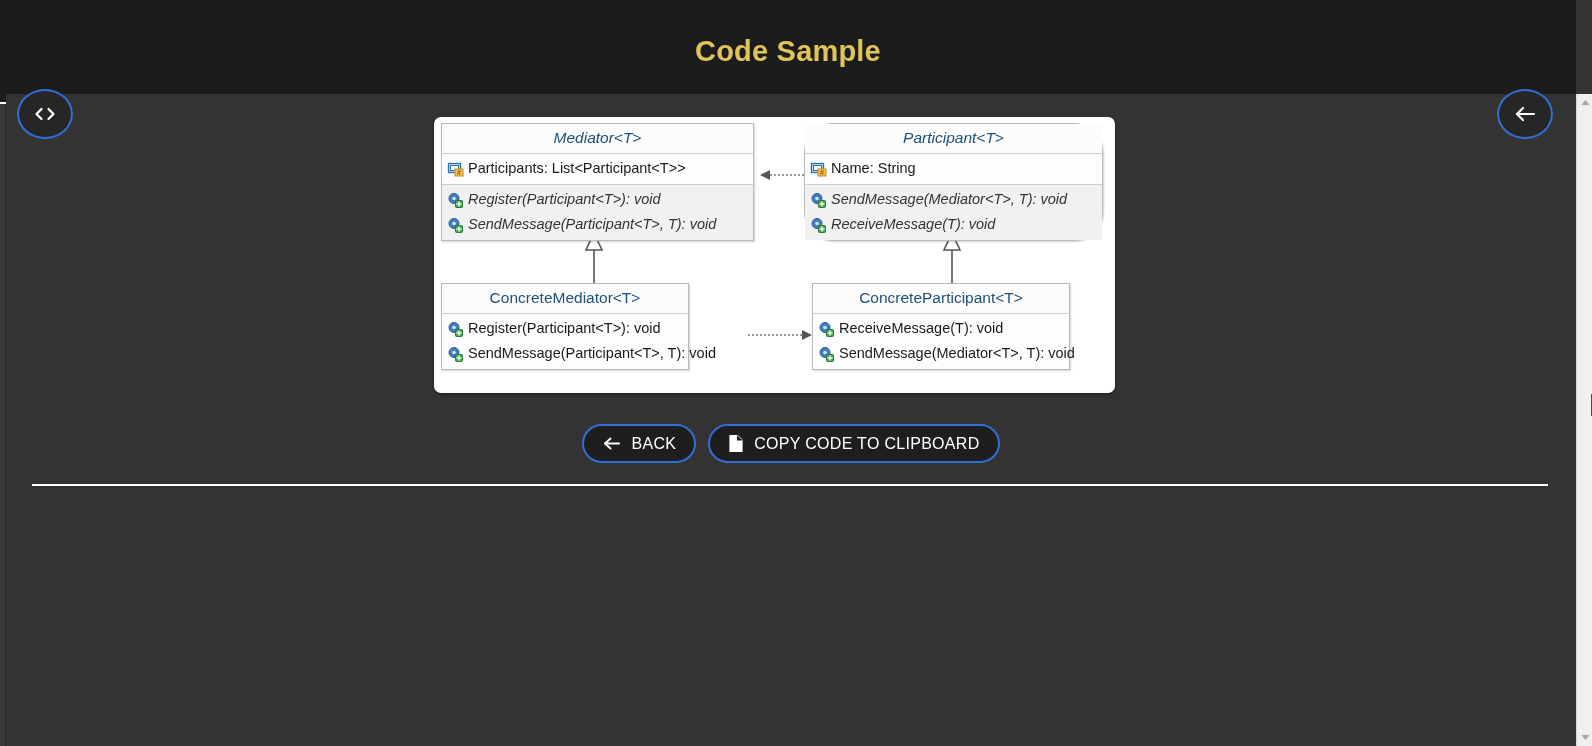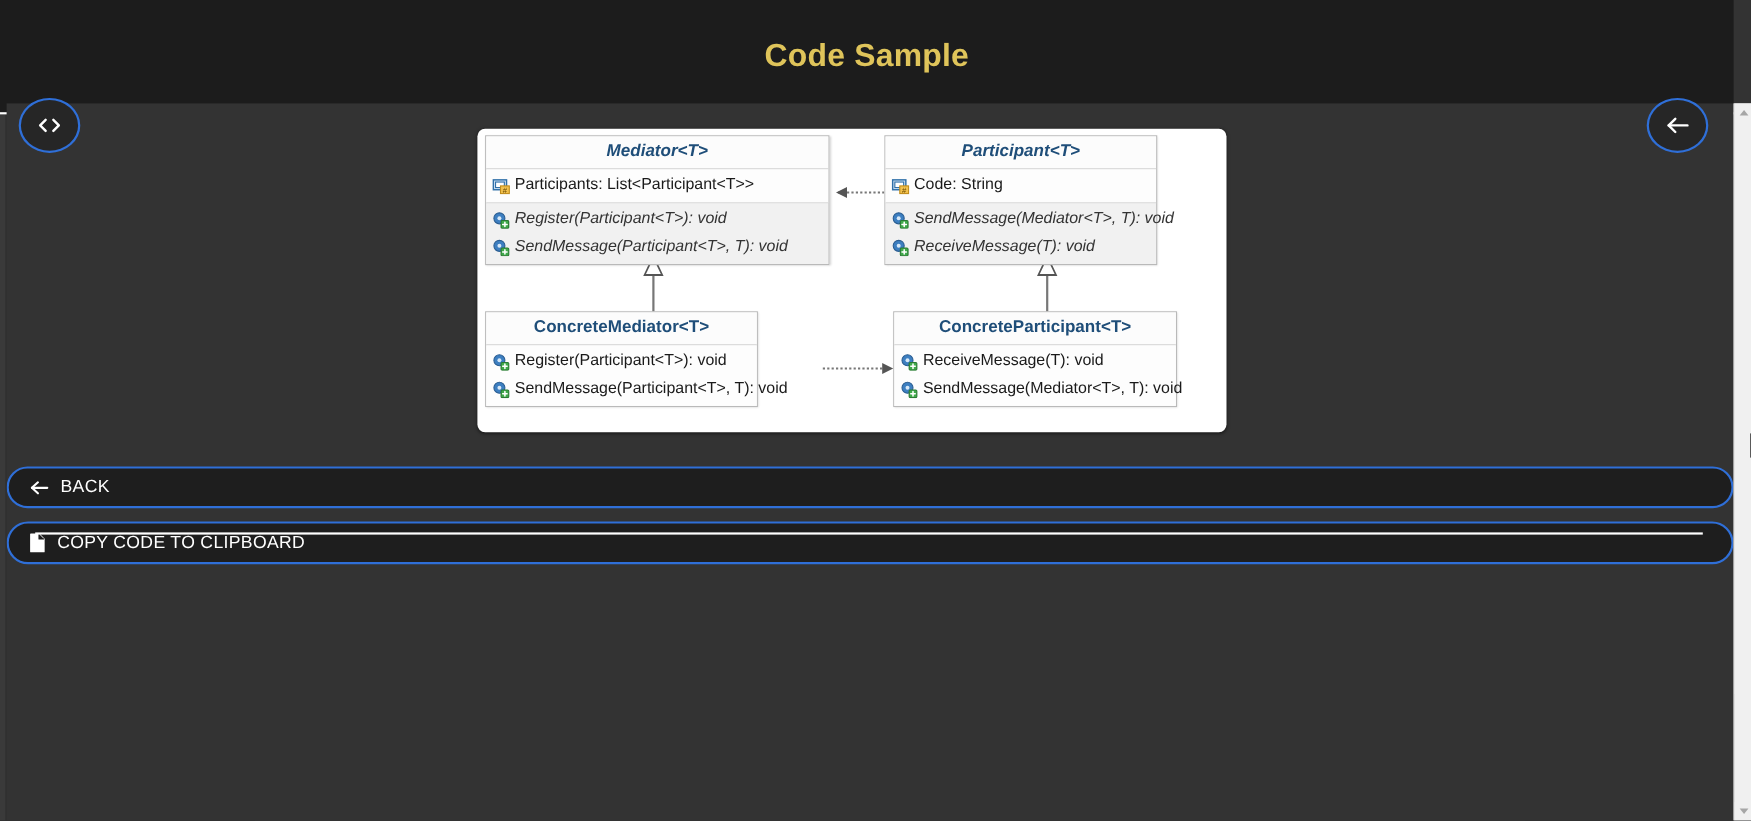--- a/index.html
+++ b/index.html
@@ -78,21 +78,21 @@
     position: absolute;
     background: #f7f7f7;
     border: 1px solid #b9b9b9;
     box-shadow: 1px 1px 2px rgba(0,0,0,.18);
     z-index: 3;
   }
   .cls-name {
     text-align: center;
     color: #1f4e79;
     font-size: 15.5px;
-    font-weight: bold;
+    font-weight: normal;
     padding: 5px 6px 6px;
     background: #fcfcfc;
     border-bottom: 1px solid #cfcfcf;
     white-space: nowrap;
   }
   .cls.abstract .cls-name { font-style: italic; }
 
   .cls-section { padding: 2px 0 3px; }
   .cls-section.fields { background: #fdfdfd; border-bottom: 1px solid #cfcfcf; }
   .cls-section.methods { background: #f1f1f1; }
@@ -108,21 +108,21 @@
     line-height: 1.45;
   }
   .cls.abstract .cls-section.methods .member { font-style: italic; color: #333; }
 
   .micon { flex: 0 0 auto; width: 17px; height: 16px; }
 
   
   #action-bar {
     position: absolute; left: 0; top: 330px;
     width: 1570px;
-    display: flex; justify-content: center; gap: 12px; flex-direction: column;
+    display: flex; justify-content: center; gap: 12px;
   }
   .pill-btn {
     background: #1e1e1e;
     border: 2px solid #2f6fd8;
     border-radius: 22px;
     color: #ffffff;
     font-size: 16px;
     letter-spacing: .3px;
     padding: 8px 18px;
     display: flex; align-items: center; gap: 10px;
@@ -247,33 +247,33 @@
               <circle cx="7" cy="6.5" r="1.8" fill="#d7e8f7"></circle>
               <rect x="8.5" y="8.5" width="7" height="7" rx="1" fill="#3faa4a" stroke="#2a7a33" stroke-width="1"></rect>
               <path d="M12 10 V14 M10 12 H14" stroke="#ffffff" stroke-width="1.4" stroke-linecap="round"></path>
             </svg>
           </span>
           <span>SendMessage(Participant&lt;T&gt;, T): void</span>
         </div>
       </div>
     </div>
 
-    <div class="cls abstract" id="cls-participant" style="left:370px; top:6px; width:248px;">
+    <div class="cls abstract" id="cls-participant" style="left:370px; top:6px; width:299px;border-radius:29px;">
       <div class="cls-name">Participant&lt;T&gt;</div>
       <div class="cls-section fields">
         <div class="member">
           <span class="micon">
             <svg width="17" height="16" viewBox="0 0 17 16">
               <rect x="1.5" y="2.5" width="12" height="9" fill="#cfe3f5" stroke="#2f6fa8" stroke-width="1.3"></rect>
               <rect x="3.5" y="4.5" width="8" height="5" fill="#ffffff" stroke="#2f6fa8" stroke-width="1"></rect>
               <rect x="8" y="8" width="8" height="7" fill="#f2c14e" stroke="#c08c1a" stroke-width="1"></rect>
               <text x="12" y="14" font-size="7" font-family="'Liberation Sans',sans-serif" fill="#6b4a00" text-anchor="middle">#</text>
             </svg>
           </span>
-          <span>Code: String</span>
+          <span>Name: String</span>
         </div>
       </div>
       <div class="cls-section methods">
         <div class="member">
           <span class="micon">
             <svg width="17" height="16" viewBox="0 0 17 16">
               <circle cx="7" cy="6.5" r="5" fill="#3d7fc1" stroke="#2b5e92" stroke-width="1"></circle>
               <circle cx="7" cy="6.5" r="1.8" fill="#d7e8f7"></circle>
               <rect x="8.5" y="8.5" width="7" height="7" rx="1" fill="#3faa4a" stroke="#2a7a33" stroke-width="1"></rect>
               <path d="M12 10 V14 M10 12 H14" stroke="#ffffff" stroke-width="1.4" stroke-linecap="round"></path>

